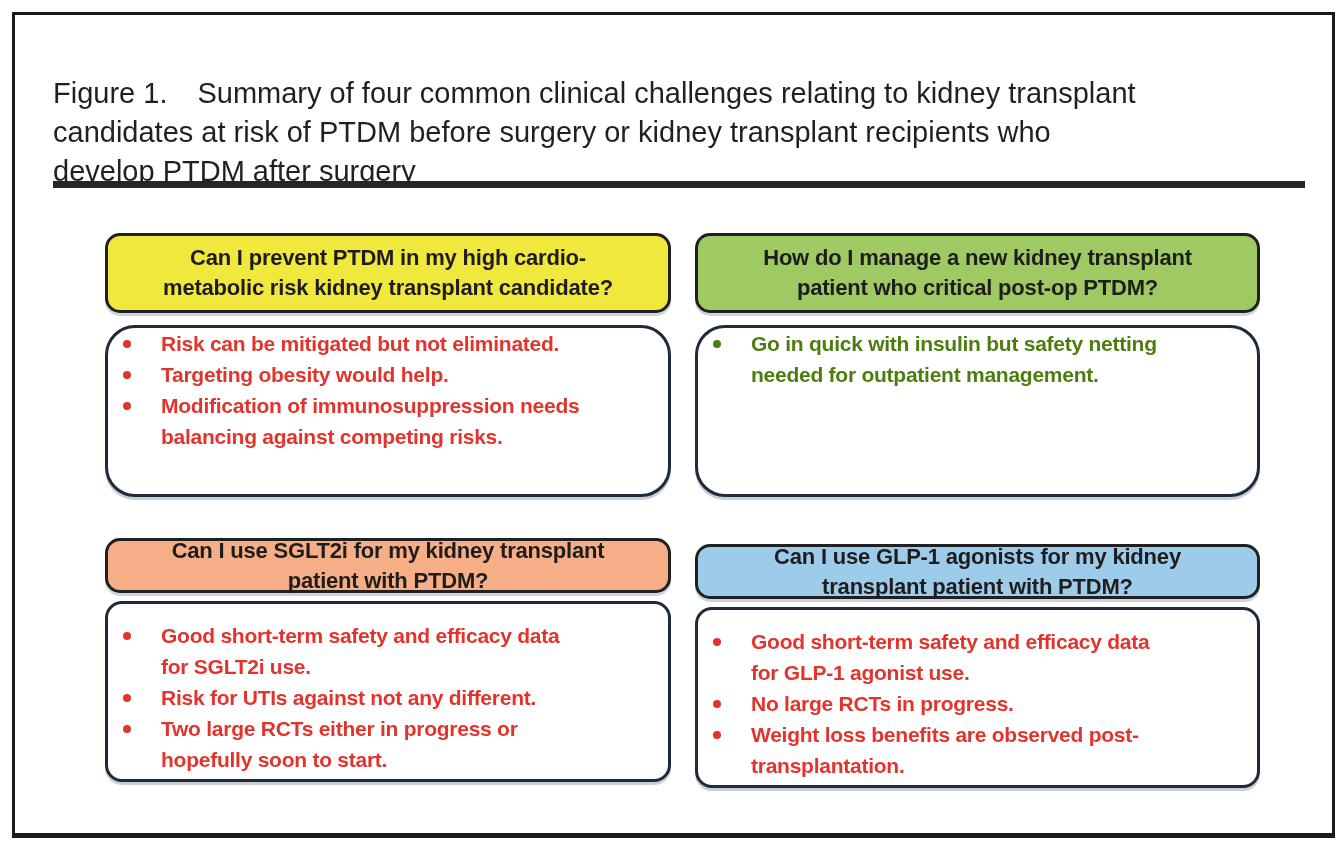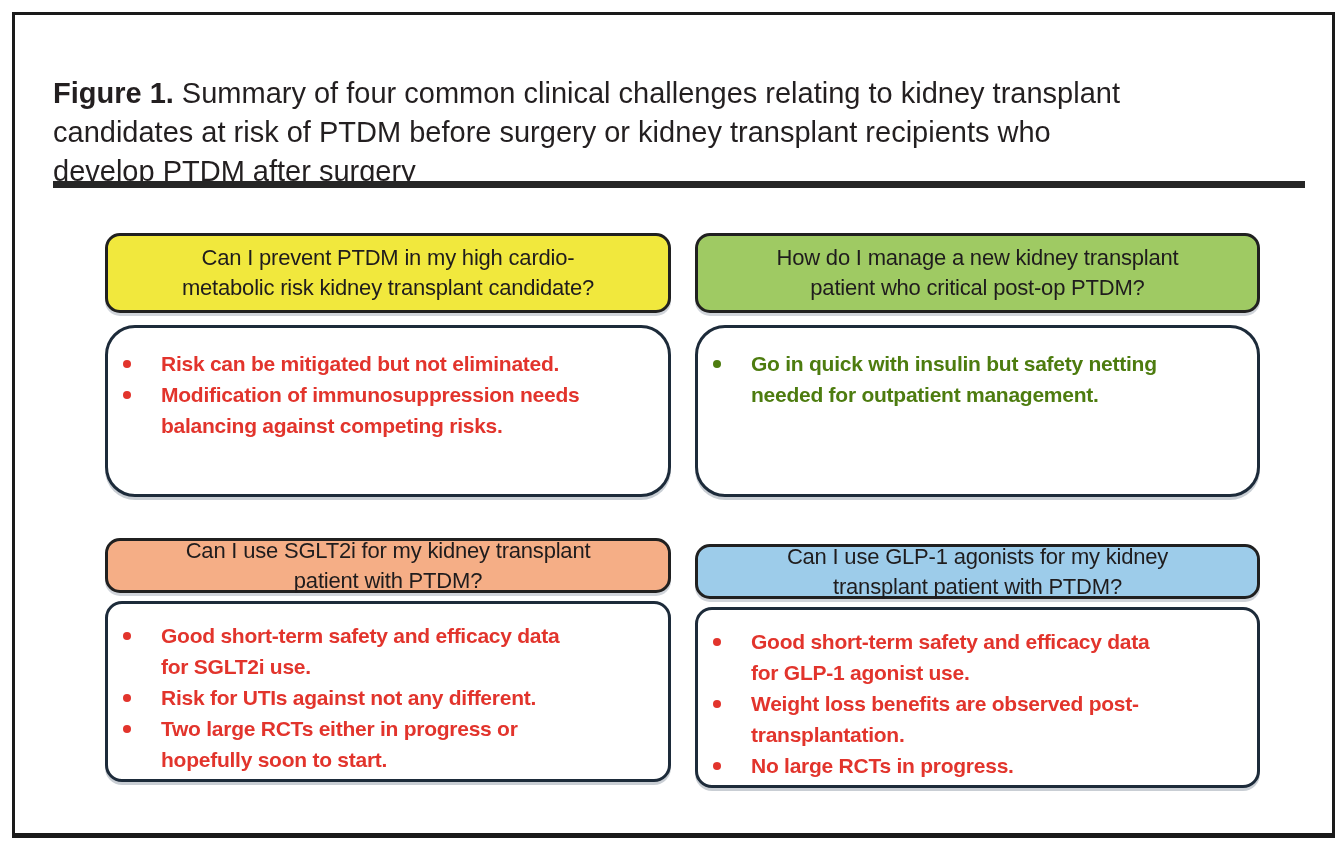--- a/index.html
+++ b/index.html
@@ -5,42 +5,42 @@
   html,body{margin:0;padding:0;background:#ffffff;}
   body{width:1344px;height:849px;position:relative;overflow:hidden;
        font-family:"Liberation Sans", sans-serif;color:#231f20;}
 
   .frame{position:absolute;left:12px;top:12px;width:1317px;height:818px;
          border:3px solid #1a1a1a;border-bottom-width:5px;background:#ffffff;}
 
   .caption{position:absolute;left:38px;top:30px;width:1260px;
            font-size:29px;line-height:39px;font-weight:400;color:#231f20;
            white-space:pre;}
-  .caption .lbl{font-weight:700;margin-right:8px;}
+  .caption .lbl{font-weight:400;margin-right:30px;}
 
   .divider{position:absolute;left:38px;top:166px;width:1252px;height:7px;
            background:#262626;}
 
   .panel{position:absolute;}
   .panel-tl{left:90px;top:218px;width:566px;}
   .panel-tr{left:680px;top:218px;width:565px;}
   .panel-bl{left:90px;top:523px;width:566px;}
   .panel-br{left:680px;top:523px;width:565px;}
 
   .qbox{box-sizing:border-box;border:3px solid #202020;border-radius:15px;
         display:flex;align-items:center;justify-content:center;
         box-shadow:0 3px 0 rgba(120,132,148,.35);}
   .row1 .qbox{height:80px;}
   .row2 .qbox{height:55px;}
-  .qtext{white-space:pre;text-align:center;font-weight:400;
+  .qtext{white-space:pre;text-align:center;font-weight:700;
          font-size:22px;line-height:30px;color:#1f1c1d;letter-spacing:-0.2px;}
 
   .abox{box-sizing:border-box;background:#ffffff;border:3px solid #1d2b3a;
         border-radius:30px;box-shadow:0 3px 0 rgba(120,132,148,.4);}
-  .row1 .abox{margin-top:12px;height:172px;padding-top:20px;}
+  .row1 .abox{margin-top:12px;height:172px;}
   .row2 .abox{margin-top:8px;height:181px;padding-top:16px;border-radius:17px;}
 
   .blist{list-style:none;margin:0;padding:0;}
   .bitem{position:relative;padding-left:53px;font-weight:700;
          font-size:21px;line-height:31px;letter-spacing:-0.25px;}
   .bitem::before{content:"";position:absolute;left:15px;top:12px;
          width:8px;height:8px;border-radius:50%;background:currentColor;}
   .btext{white-space:pre;}
 </style>
 </head>
@@ -55,20 +55,21 @@
   <div class="divider"></div>
 
   <div class="panel panel-tl row1">
     <div class="qbox" style="background: rgb(241, 232, 61);">
       <div class="qtext">Can I prevent PTDM in my high cardio-
 metabolic risk kidney transplant candidate?</div>
     </div>
     <div class="abox" style="color: rgb(226, 52, 44);">
       <ul class="blist">
           <li class="bitem"><span class="btext">Risk can be mitigated but not eliminated.</span></li>
+          <li class="bitem"><span class="btext">Targeting obesity would help.</span></li>
           <li class="bitem"><span class="btext">Modification of immunosuppression needs
 balancing against competing risks.</span></li>
         </ul>
     </div>
   </div>
 
   <div class="panel panel-tr row1">
     <div class="qbox" style="background: rgb(159, 202, 99);">
       <div class="qtext">How do I manage a new kidney transplant
 patient who critical post-op PTDM?</div>
@@ -99,20 +100,20 @@
 
   <div class="panel panel-br row2">
     <div class="qbox" style="background: rgb(157, 204, 234); margin-top: 6px;">
       <div class="qtext">Can I use GLP-1 agonists for my kidney
 transplant patient with PTDM?</div>
     </div>
     <div class="abox" style="color: rgb(226, 52, 44);">
       <ul class="blist">
           <li class="bitem"><span class="btext">Good short-term safety and efficacy data
 for GLP-1 agonist use.</span></li>
+          <li class="bitem"><span class="btext">No large RCTs in progress.</span></li>
           <li class="bitem"><span class="btext">Weight loss benefits are observed post-
 transplantation.</span></li>
-          <li class="bitem"><span class="btext">No large RCTs in progress.</span></li>
         </ul>
     </div>
   </div>
 
 </div>
 
 </body></html>

